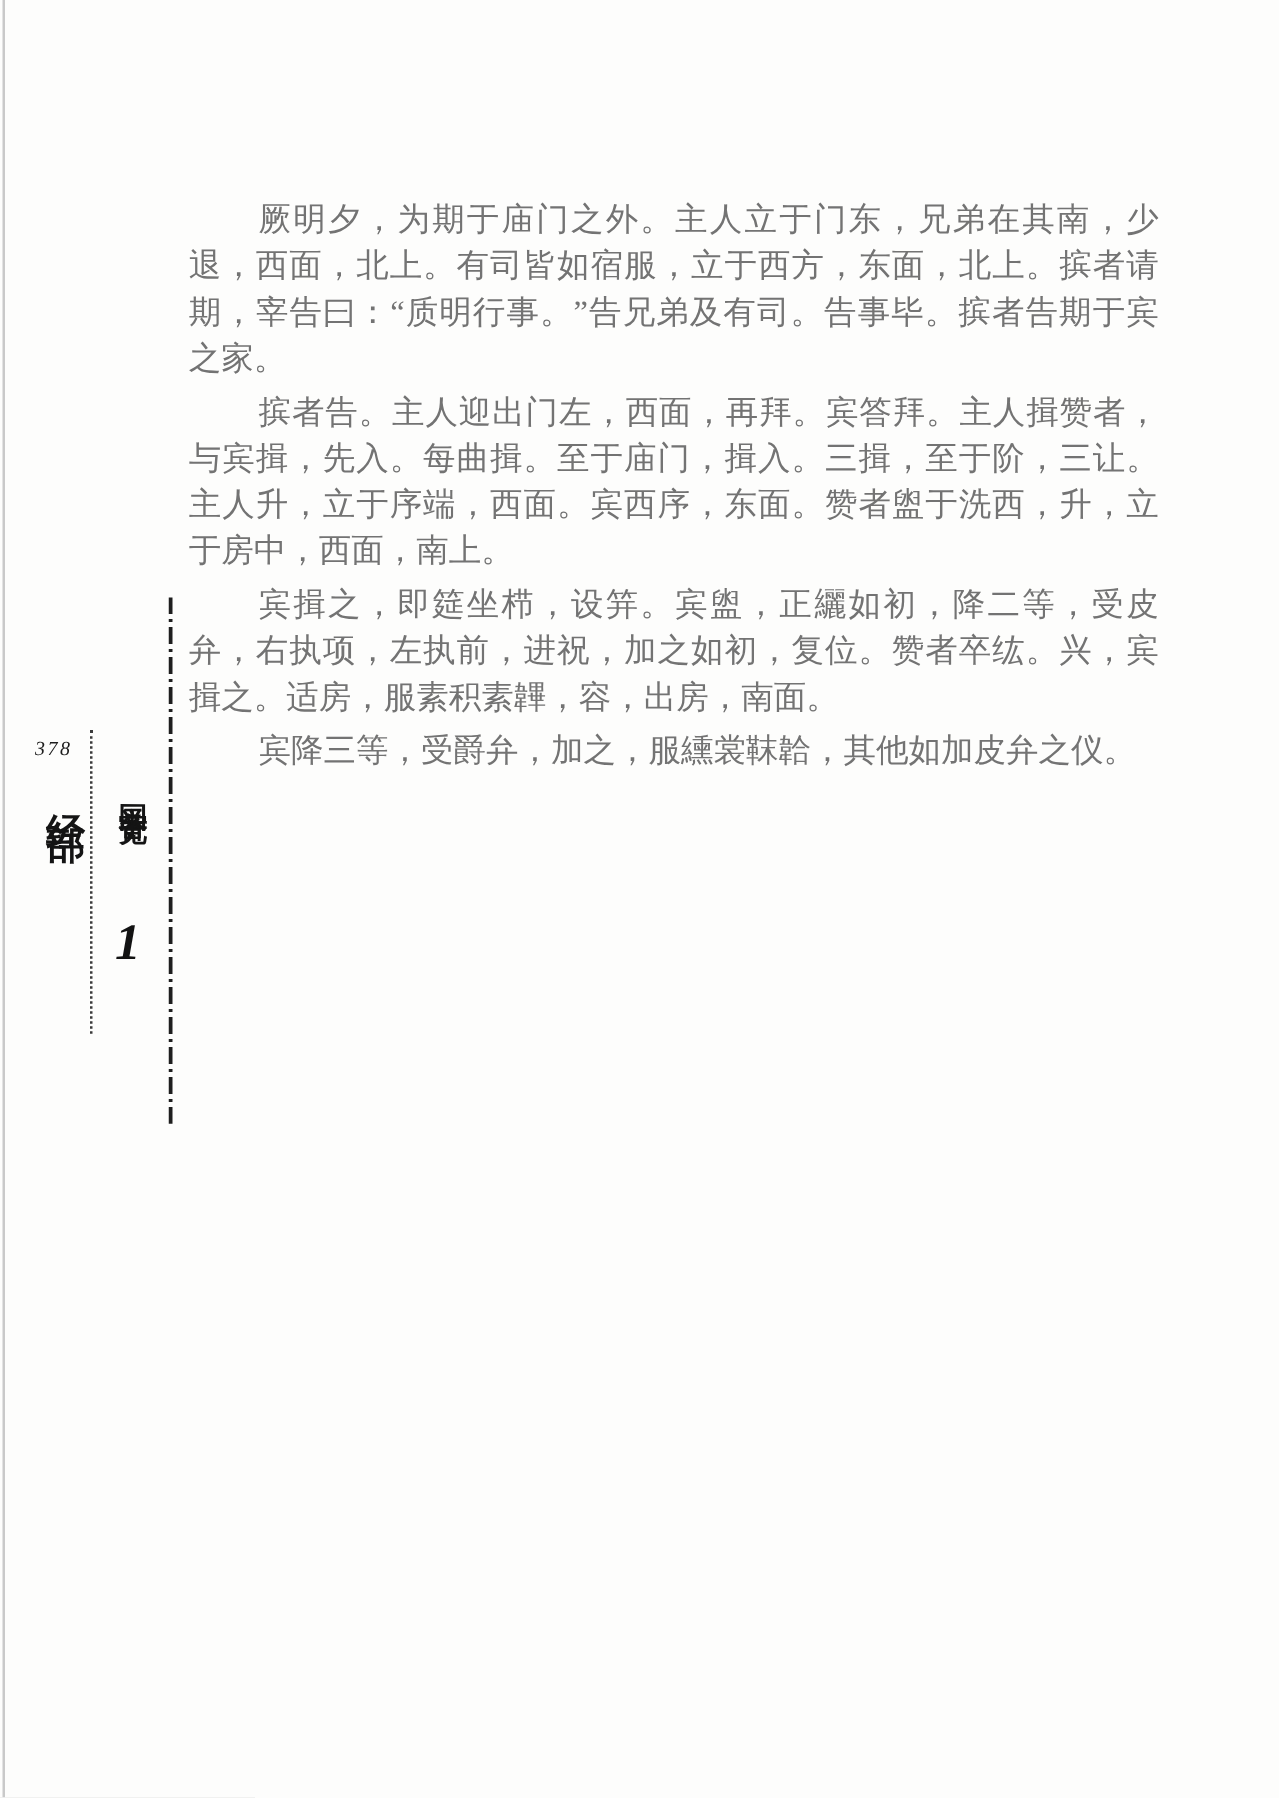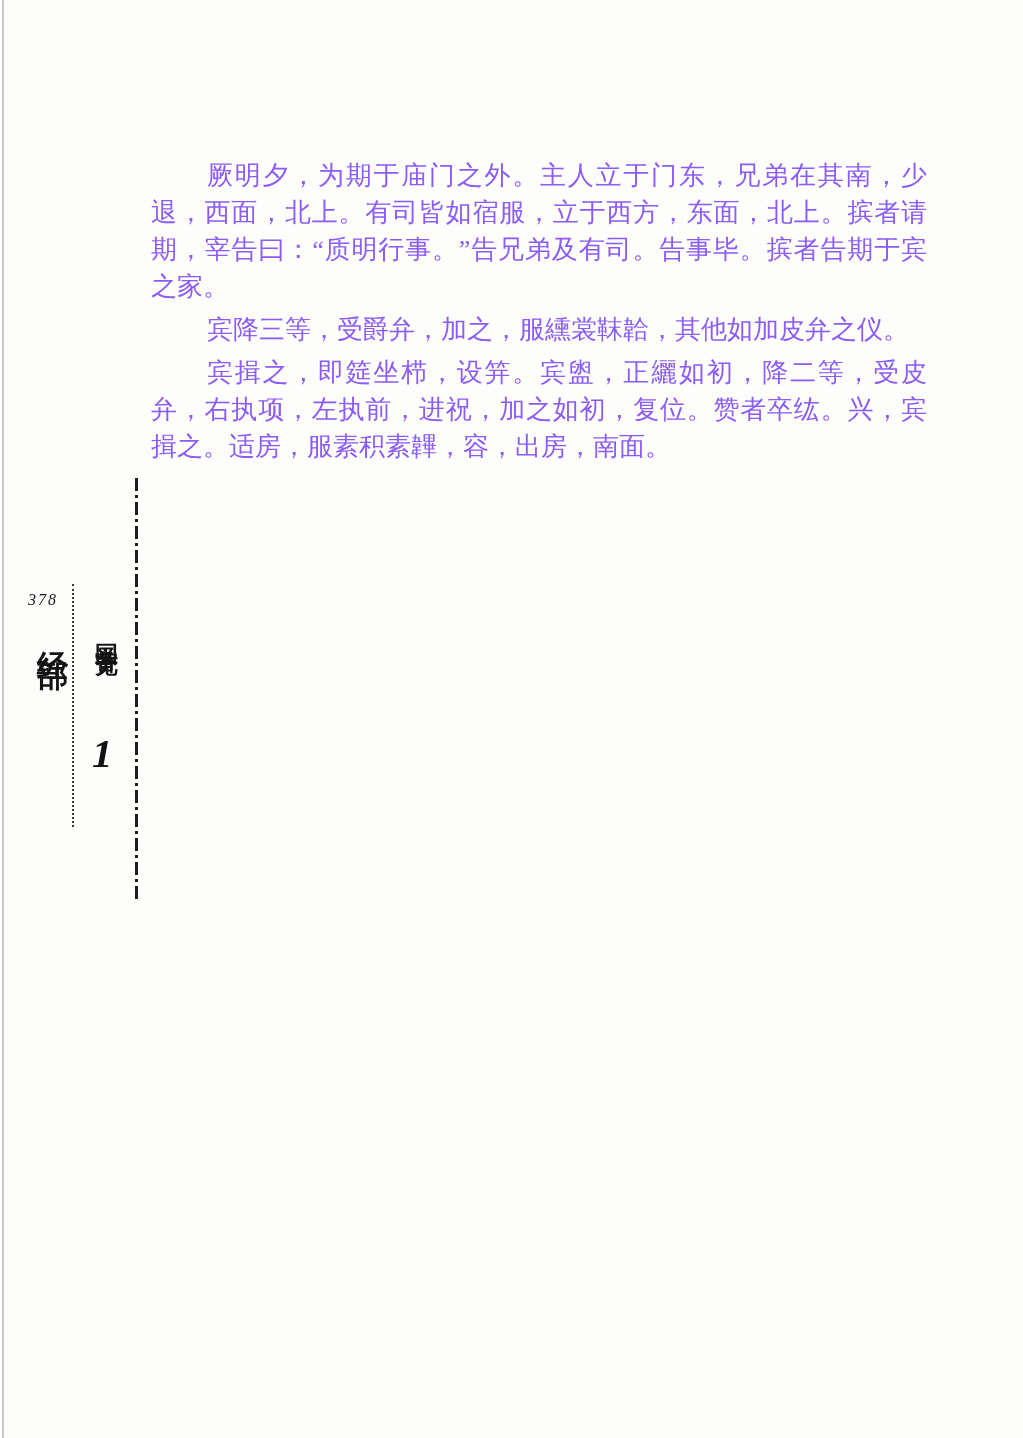--- a/index.html
+++ b/index.html
@@ -91,21 +91,21 @@
   
   .text-block {
     position: absolute;
     left: 151px;
     top: 157px;
     width: 776px;
     text-align: justify;
     text-justify: inter-character;
     font-size: 26px;
     line-height: 37px;
-    color: #8b5cf6;
+    color: #737373;
   }
   .text-block p {
     margin: 0 0 6px 0;
     text-indent: 2.15em;
   }
 </style>
 </head>
 <body>
 
 <div class="page">
@@ -119,17 +119,18 @@
   <div class="divider-dotted"></div>
 
   <div class="series-title">国学备览</div>
 
   <div class="volume-number">1</div>
 
   <div class="divider-dashed"></div>
 
   <div class="text-block">
     <p>厥明夕，为期于庙门之外。主人立于门东，兄弟在其南，少退，西面，北上。有司皆如宿服，立于西方，东面，北上。摈者请期，宰告曰：“质明行事。”告兄弟及有司。告事毕。摈者告期于宾之家。</p>
+    <p>摈者告。主人迎出门左，西面，再拜。宾答拜。主人揖赞者，与宾揖，先入。每曲揖。至于庙门，揖入。三揖，至于阶，三让。主人升，立于序端，西面。宾西序，东面。赞者盥于洗西，升，立于房中，西面，南上。</p>
+    <p>宾揖之，即筵坐栉，设笄。宾盥，正纚如初，降二等，受皮弁，右执项，左执前，进祝，加之如初，复位。赞者卒纮。兴，宾揖之。适房，服素积素韠，容，出房，南面。</p>
     <p>宾降三等，受爵弁，加之，服纁裳靺韐，其他如加皮弁之仪。</p>
-    <p>宾揖之，即筵坐栉，设笄。宾盥，正纚如初，降二等，受皮弁，右执项，左执前，进祝，加之如初，复位。赞者卒纮。兴，宾揖之。适房，服素积素韠，容，出房，南面。</p>
   </div>
 
 </div>
 
 </body></html>

